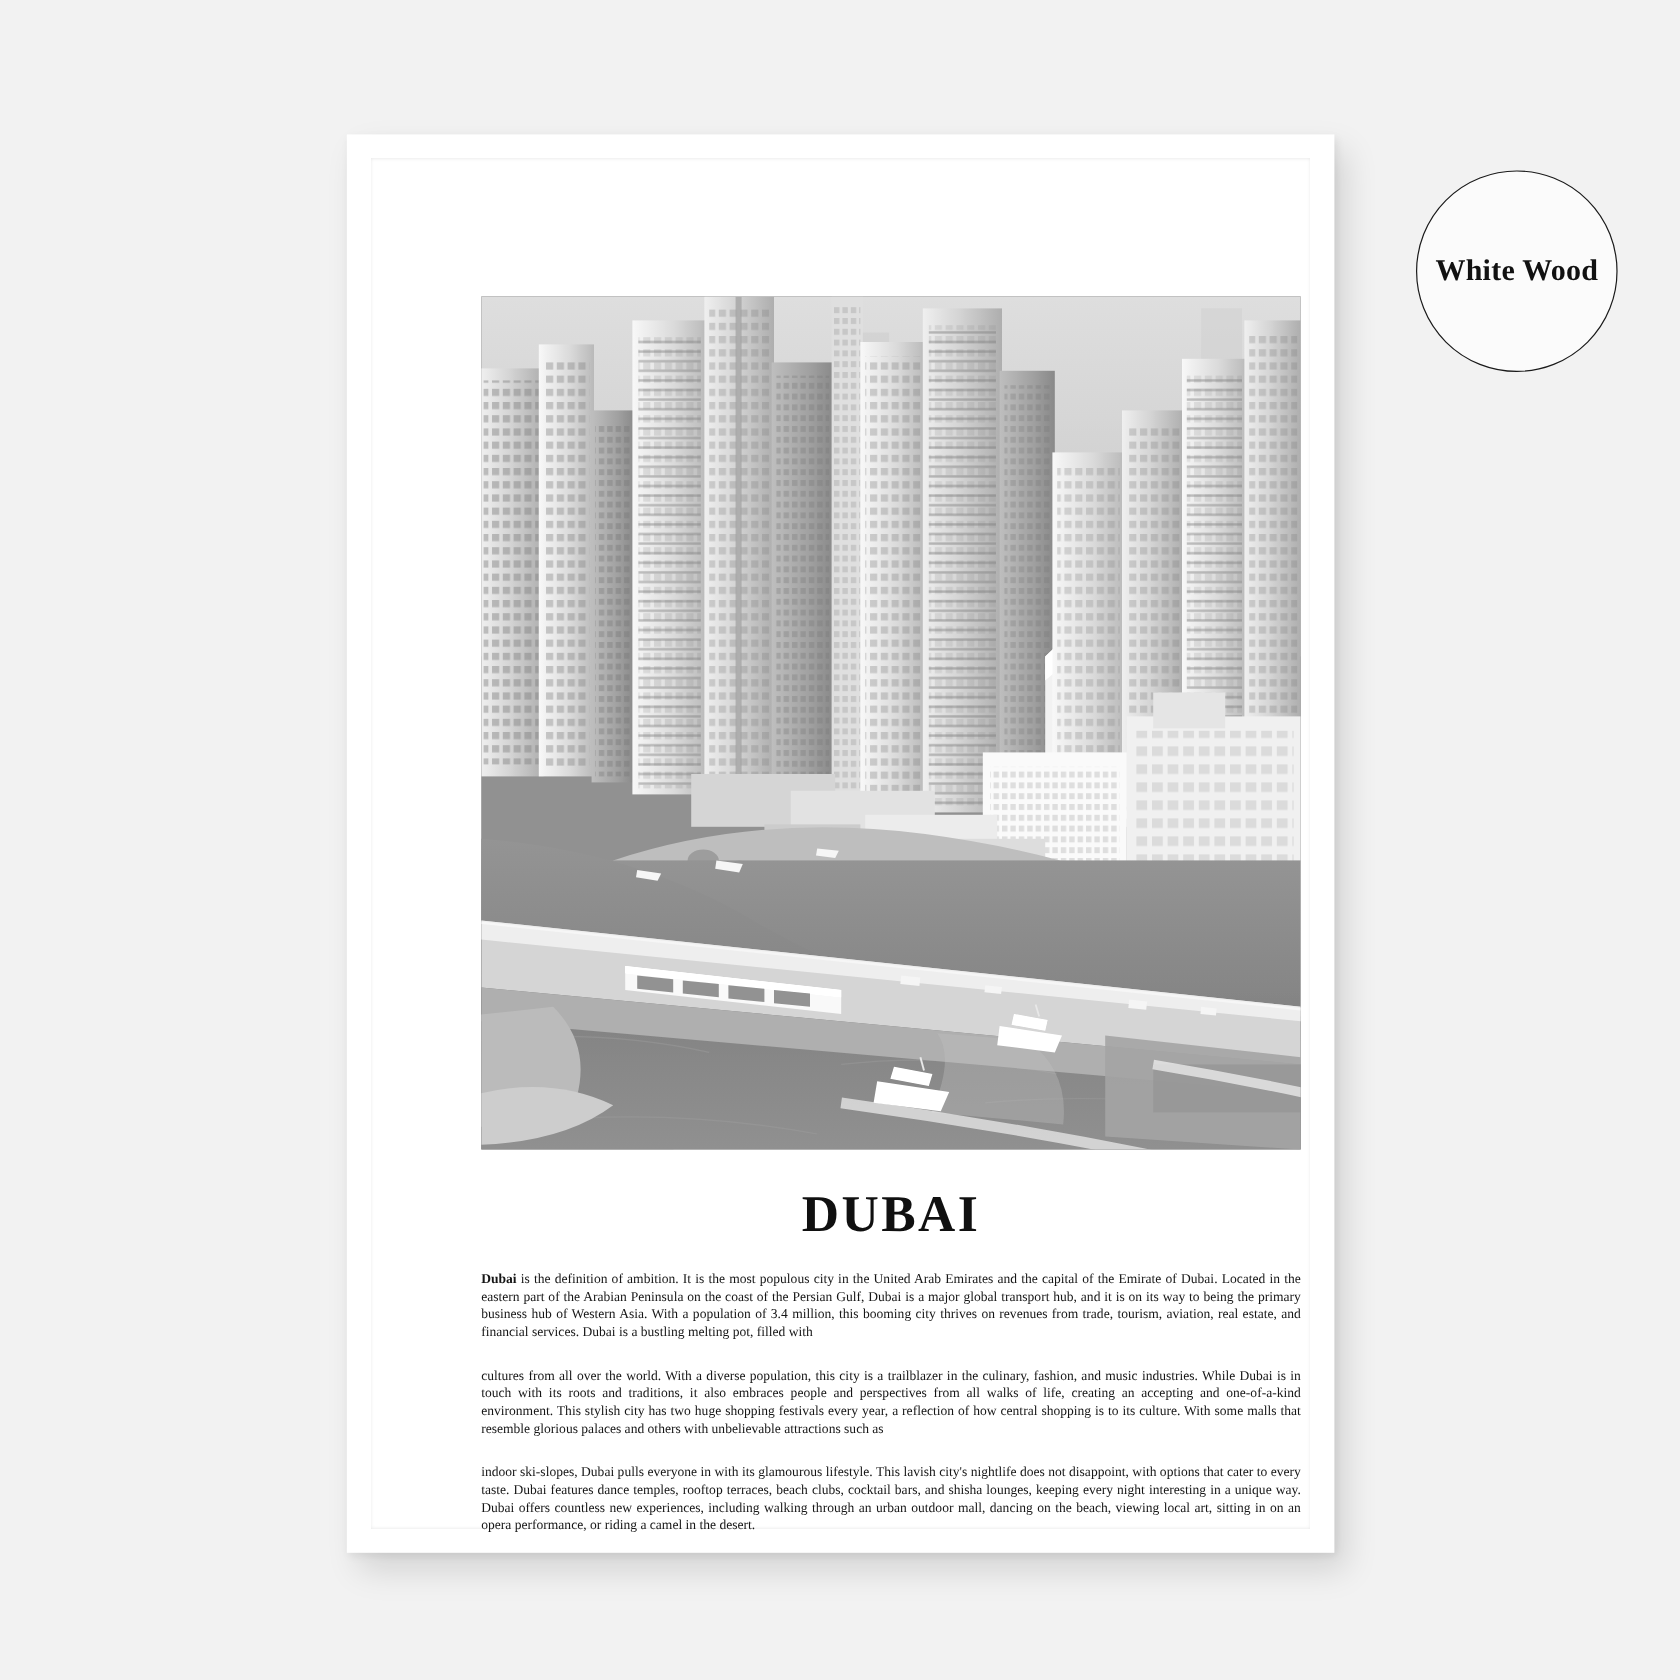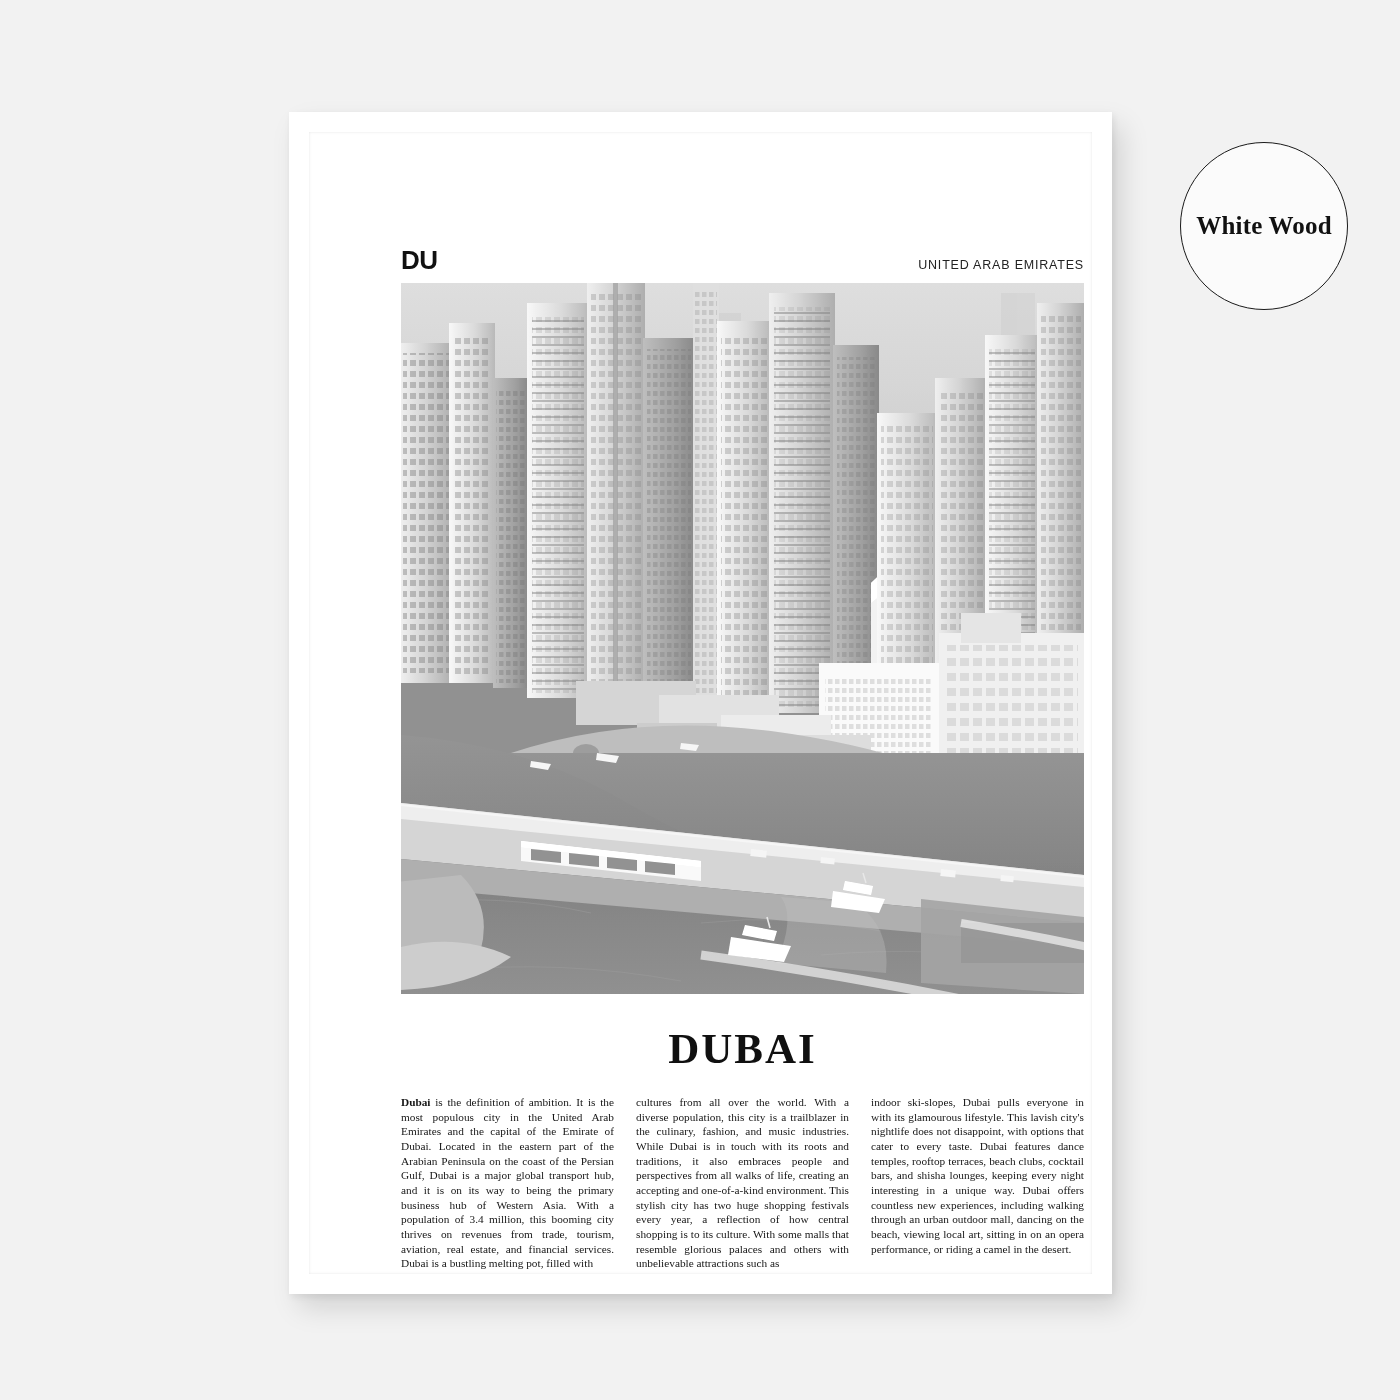--- a/index.html
+++ b/index.html
@@ -116,20 +116,21 @@
     font-weight: bold;
     font-size: 43px;
     letter-spacing: 2px;
     color: #101010;
     margin-top: 30px;
     margin-bottom: 22px;
   }
   .columns {
     display: flex;
     gap: 22px;
+    flex-direction: column;
   }
   .col {
     flex: 1;
     font-family: "Liberation Serif", serif;
     font-size: 11.3px;
     line-height: 1.30;
     text-align: justify;
     color: #161616;
     hyphens: auto;
   }
@@ -141,24 +142,20 @@
 <div class="badge">
   <span class="badge-label">White Wood</span>
 </div>
 
 <div class="frame-shadow">
   <div class="frame-inner-edge"></div>
   <div class="mat">
 
     <div class="poster">
 
-      <div class="poster-head">
-        <div class="code">DU</div>
-        <div class="country">UNITED ARAB EMIRATES</div>
-      </div>
 
       <div class="photo">
         <svg width="683" height="711" viewBox="0 0 683 711" xmlns="http://www.w3.org/2000/svg">
           <defs>
             <linearGradient id="sky" x1="0" y1="0" x2="0" y2="1">
               <stop offset="0%" stop-color="#d8dadb"></stop>
               <stop offset="100%" stop-color="#bfc2c4"></stop>
             </linearGradient>
             <linearGradient id="water" x1="0" y1="0" x2="0" y2="1">
               <stop offset="0%" stop-color="#8f9497"></stop>

